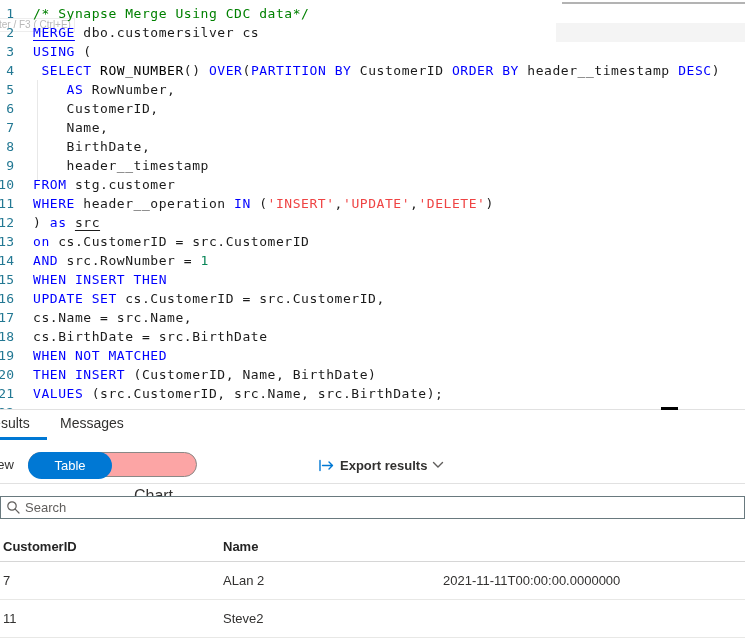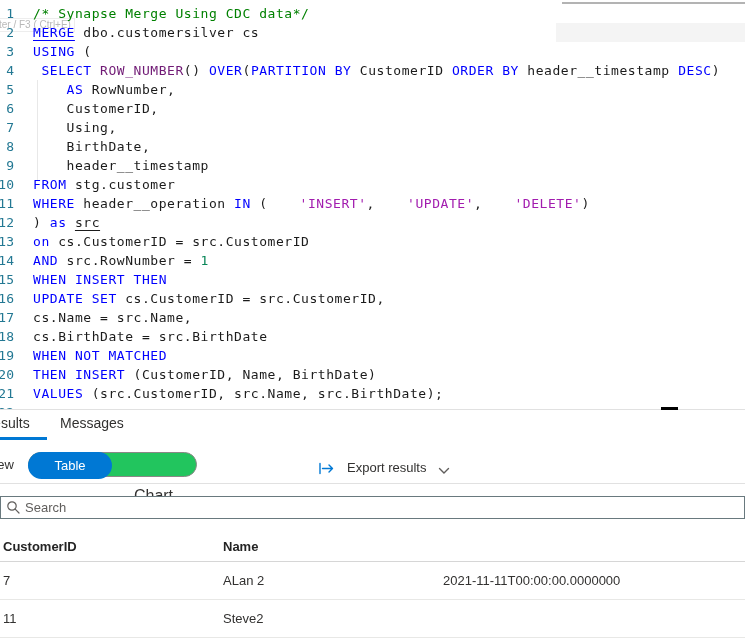--- a/index.html
+++ b/index.html
@@ -16,48 +16,48 @@
               padding:0 3px 1px 1px;background:transparent;z-index:0;white-space:nowrap;}
   #code-lines{position:absolute;left:0;top:4px;right:0;z-index:1;}
   .code-line{position:relative;height:19px;line-height:19px;white-space:pre;
              font-family:"DejaVu Sans Mono","Liberation Mono",monospace;font-size:13px;}
   .gutter{display:inline-block;width:18px;margin-left:-4px;text-align:right;color:#237893;
           letter-spacing:0;}
   .code{margin-left:19px;letter-spacing:0.55px;color:#1b1b1b;}
   .tk-k{color:#0000ff;}
   .tk-p{color:#1b1b1b;}
   .tk-c{color:#008000;}
-  .tk-s{color:#a21caf;margin-left:32px;}
+  .tk-s{color:#ef4444;}
   .tk-n{color:#098658;}
-  .tk-f{color:#701a75;}
+  .tk-f{color:#000000;}
   .squiggle{text-decoration-line:underline;text-decoration-style:wavy;
             text-decoration-color:#e51400;text-decoration-thickness:1px;text-underline-offset:3px;text-decoration:underline;}
 
   
   .pane-divider{position:absolute;left:0;top:409px;width:745px;height:1px;background:#e1e1e1;}
   .sash-handle{position:absolute;left:661px;top:407px;width:17px;height:5px;background:#000;}
 
   
   #results{position:absolute;left:0;top:410px;width:745px;height:232px;background:#fff;}
   .tab{position:absolute;top:5px;font-size:14px;color:#323130;cursor:pointer;white-space:nowrap;}
   #tab-0{left:-17px;}
   #tab-1{left:60px;text-align:right;}
   .tab-underline{position:absolute;left:-17px;top:27px;width:64px;height:3px;background:#0078d4;}
 
   .view-label{position:absolute;left:-14px;top:47px;font-size:13px;color:#323130;white-space:nowrap;}
   .toggle-pill{position:absolute;left:28px;top:42px;width:169px;height:25px;border:1px solid #8a8886;
-               border-radius:14px;box-sizing:border-box;background:#22c55e;}
+               border-radius:14px;box-sizing:border-box;background:#fca5a5;}
   .toggle-seg-on{position:absolute;left:-1px;top:-1px;width:84px;height:27px;border-radius:14px;
                  background:#0078d4;color:#fff;font-size:13px;display:flex;align-items:center;
                  justify-content:center;cursor:pointer;}
   .toggle-seg-off{position:absolute;right:0;top:0;width:85px;height:25px;color:#323130;font-size:16px;
                   display:flex;align-items:center;justify-content:center;cursor:pointer;margin-top:30px;}
 
-  .export-group{position:absolute;left:318px;top:45px;height:20px;display:flex;align-items:flex-end;
-                gap:12px;cursor:pointer;}
+  .export-group{position:absolute;left:318px;top:45px;height:20px;display:flex;align-items:center;
+                gap:5px;cursor:pointer;font-weight:bold;}
   .export-label{font-size:13px;color:#323130;}
 
   .results-divider{position:absolute;left:0;top:73px;width:745px;height:1px;background:#e1e1e1;}
 
   .search-wrap{position:absolute;left:0;top:86px;width:745px;height:23px;border-radius:9px;}
   .search-wrap input{width:100%;height:23px;box-sizing:border-box;border:1px solid #69797e;
                      padding:0 6px 0 24px;font-size:13px;font-family:"Liberation Sans",sans-serif;
                      color:#242424;outline:none;}
   .search-wrap input::placeholder{color:#605e5c;}
   .search-icon{position:absolute;left:6px;top:4px;width:14px;height:14px;pointer-events:none;}
@@ -83,21 +83,21 @@
     <div class="top-edge-line"></div>
     <div class="indent-guide"></div>
     <div class="ghost-hint">ter / F3 ( Ctrl+E)</div>
     <div id="code-lines">
         <div class="code-line"><span class="gutter">1</span><span class="code"><span class="tk-c">/* Synapse Merge Using CDC data*/</span></span></div>
         <div class="code-line"><span class="gutter">2</span><span class="code"><span class="tk-k squiggle">MERGE</span><span class="tk-p"> dbo.customersilver cs</span></span></div>
         <div class="code-line"><span class="gutter">3</span><span class="code"><span class="tk-k">USING</span><span class="tk-p"> (</span></span></div>
         <div class="code-line"><span class="gutter">4</span><span class="code"><span class="tk-p"> </span><span class="tk-k">SELECT</span><span class="tk-p"> </span><span class="tk-f">ROW_NUMBER</span><span class="tk-p">() </span><span class="tk-k">OVER</span><span class="tk-p">(</span><span class="tk-k">PARTITION BY</span><span class="tk-p"> CustomerID </span><span class="tk-k">ORDER BY</span><span class="tk-p"> header__timestamp </span><span class="tk-k">DESC</span><span class="tk-p">)</span></span></div>
         <div class="code-line"><span class="gutter">5</span><span class="code"><span class="tk-p">    </span><span class="tk-k">AS</span><span class="tk-p"> RowNumber,</span></span></div>
         <div class="code-line"><span class="gutter">6</span><span class="code"><span class="tk-p">    CustomerID,</span></span></div>
-        <div class="code-line"><span class="gutter">7</span><span class="code"><span class="tk-p">    Using,</span></span></div>
+        <div class="code-line"><span class="gutter">7</span><span class="code"><span class="tk-p">    Name,</span></span></div>
         <div class="code-line"><span class="gutter">8</span><span class="code"><span class="tk-p">    BirthDate,</span></span></div>
         <div class="code-line"><span class="gutter">9</span><span class="code"><span class="tk-p">    header__timestamp</span></span></div>
         <div class="code-line"><span class="gutter">10</span><span class="code"><span class="tk-k">FROM</span><span class="tk-p"> stg.customer</span></span></div>
         <div class="code-line"><span class="gutter">11</span><span class="code"><span class="tk-k">WHERE</span><span class="tk-p"> header__operation </span><span class="tk-k">IN</span><span class="tk-p"> (</span><span class="tk-s">'INSERT'</span><span class="tk-p">,</span><span class="tk-s">'UPDATE'</span><span class="tk-p">,</span><span class="tk-s">'DELETE'</span><span class="tk-p">)</span></span></div>
         <div class="code-line"><span class="gutter">12</span><span class="code"><span class="tk-p">) </span><span class="tk-k">as</span><span class="tk-p"> </span><span class="tk-p squiggle">src</span></span></div>
         <div class="code-line"><span class="gutter">13</span><span class="code"><span class="tk-k">on</span><span class="tk-p"> cs.CustomerID = src.CustomerID</span></span></div>
         <div class="code-line"><span class="gutter">14</span><span class="code"><span class="tk-k">AND</span><span class="tk-p"> src.RowNumber = </span><span class="tk-n">1</span></span></div>
         <div class="code-line"><span class="gutter">15</span><span class="code"><span class="tk-k">WHEN INSERT THEN</span></span></div>
         <div class="code-line"><span class="gutter">16</span><span class="code"><span class="tk-k">UPDATE SET</span><span class="tk-p"> cs.CustomerID = src.CustomerID,</span></span></div>
         <div class="code-line"><span class="gutter">17</span><span class="code"><span class="tk-p">cs.Name = src.Name,</span></span></div>

